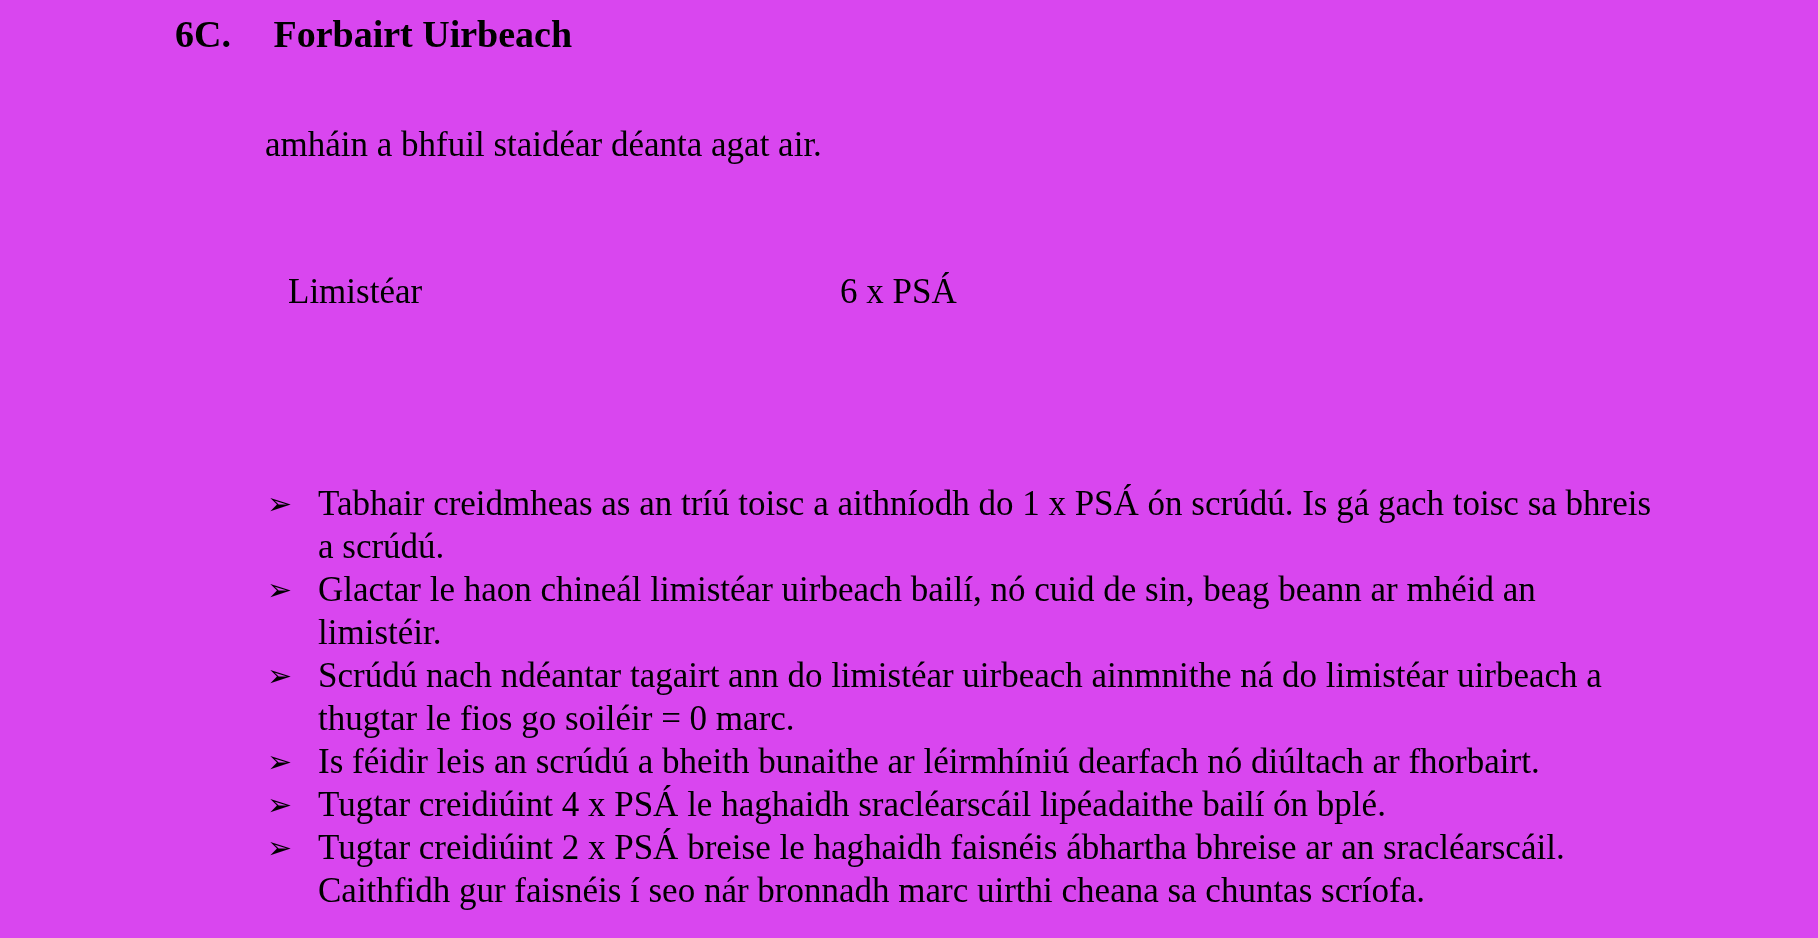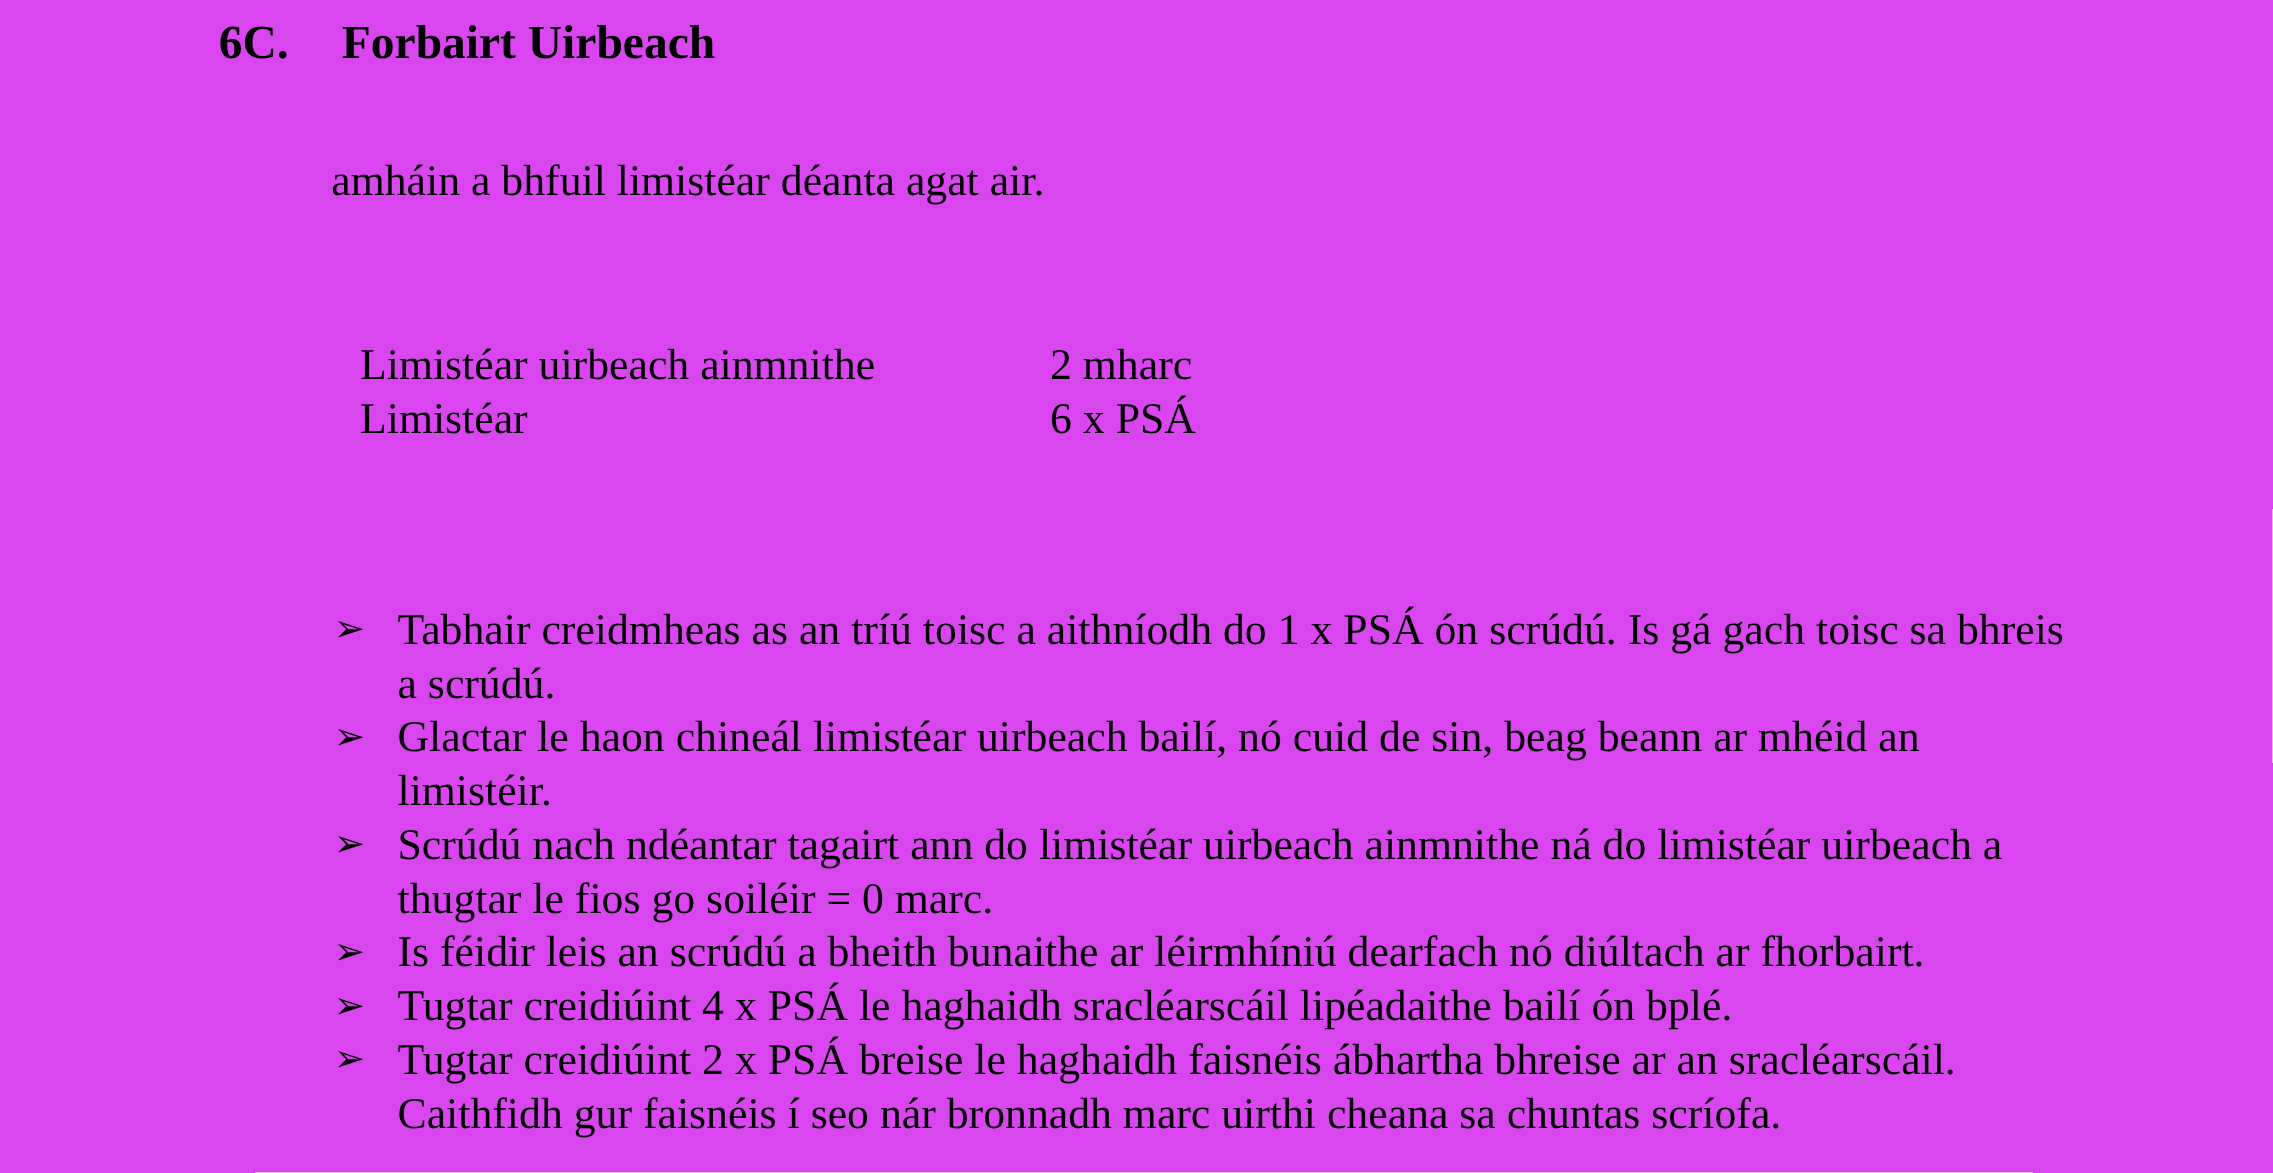--- a/index.html
+++ b/index.html
@@ -106,28 +106,25 @@
 
 <div class="page">
 
   <div class="heading">
     <span class="qnum">6C.</span>
     <span class="qtitle">Forbairt Uirbeach</span>
   </div>
 
   <p class="intro">
     <br>
-    <strong>amháin</strong><span> a bhfuil limistéar déanta agat air.</span>
+    <strong>amháin</strong><span> a bhfuil staidéar déanta agat air.</span>
   </p>
 
 
   <div class="mtable">
-    <div class="mrow">
-      <span class="mitem">Limistéar uirbeach ainmnithe</span><span class="mval">2 mharc</span>
-    </div>
     <div class="mrow">
       <span class="mitem">Limistéar</span><span class="mval">6 x PSÁ</span>
     </div>
   </div>
 
   <ul class="notes">
     <li>
       <span class="bullet">➢</span>
       <span class="ntext">Tabhair creidmheas as an tríú toisc a aithníodh do 1 x PSÁ ón scrúdú. Is gá gach toisc sa bhreis a scrúdú.</span>
     </li>

